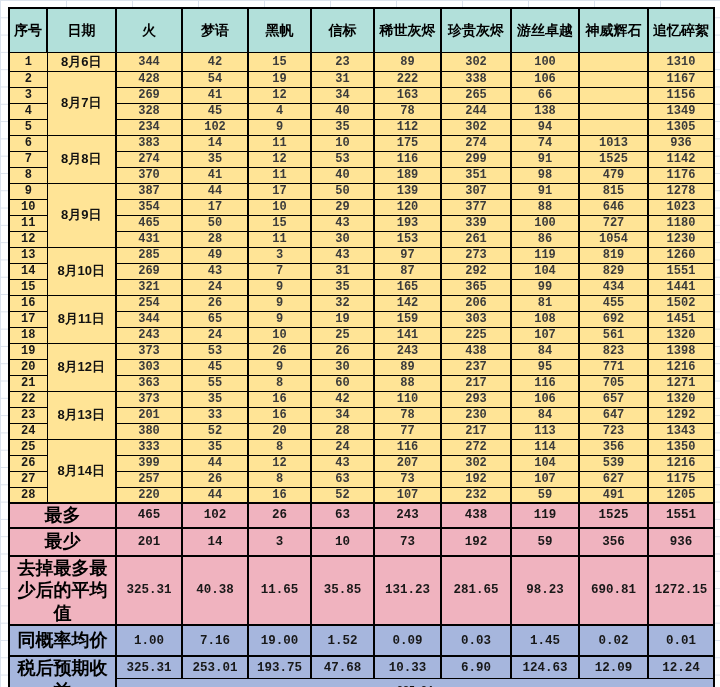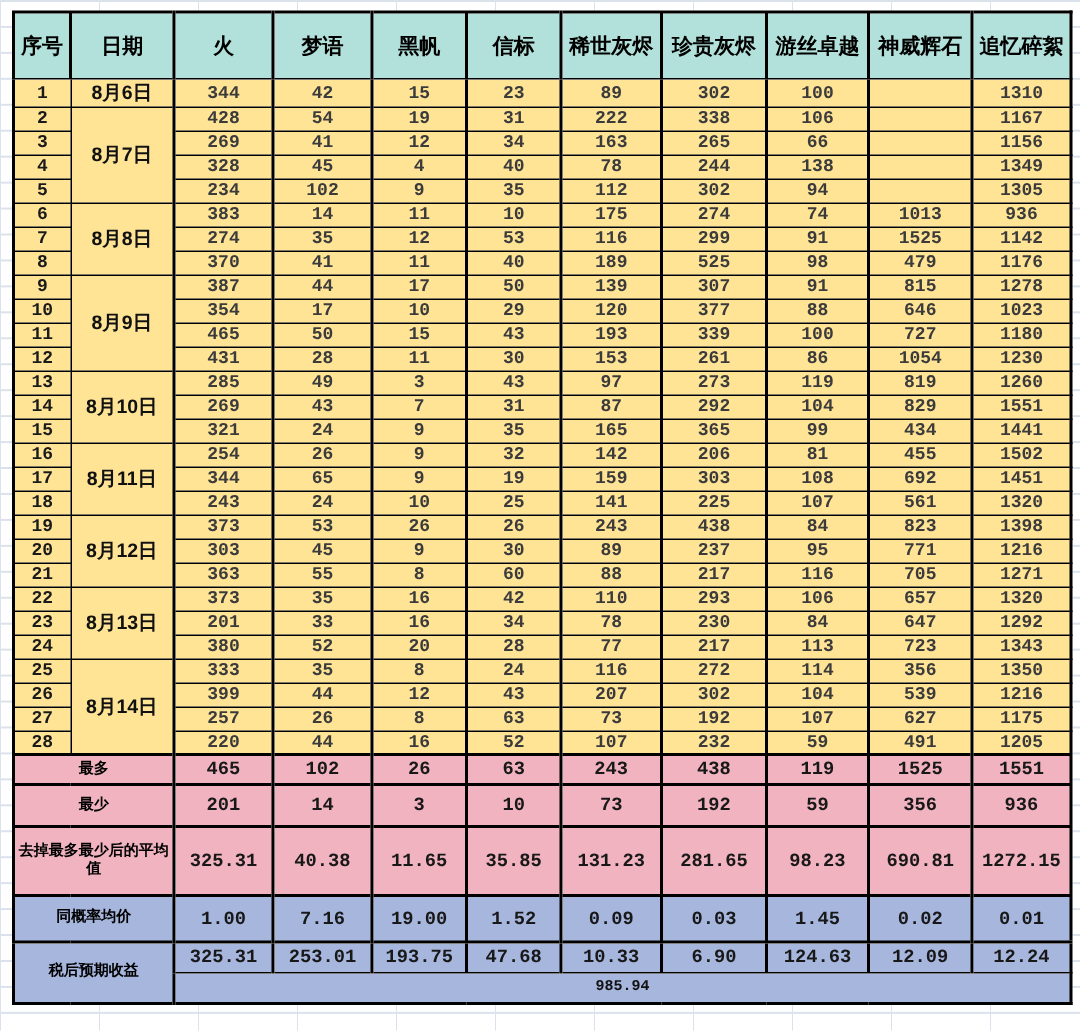--- a/index.html
+++ b/index.html
@@ -30,21 +30,21 @@
     margin-left:16px;
   }
   tbody tr.data-row{height:16px;}
   tbody tr.data-row td{background:var(--c-data);}
   td.idx{font-family:"Liberation Mono","DejaVu Sans Mono",monospace;font-weight:700;font-size:12px;color:#1a1a1a;}
   td.date{border-left-width:1px;font-weight:700;font-size:13px;color:#111;}
   td.val{font-family:"Liberation Mono","DejaVu Sans Mono",monospace;font-weight:700;font-size:12px;color:#3b3b3b;}
   tr.sum td{border-top-width:2px;}
   tr.pink td{background:var(--c-pink);}
   tr.blue td{background:var(--c-blue);}
-  td.sum-label{font-weight:700;font-size:10px;color:#000;white-space:normal;line-height:1.25;}
+  td.sum-label{font-weight:700;font-size:18px;color:#000;white-space:normal;line-height:1.25;}
   tr.pink td.val,tr.blue td.val{color:#181818;font-size:12.5px;}
   tr.r-max{height:20px;}
   tr.r-min{height:28px;}
   tr.r-avg{height:46px;padding-left:34px;}
   tr.r-price{height:31px;}
   tr.r-income{height:20px;}
   tr.r-total{height:21px;}
   tr.r-total td{border-top-width:1px;background:var(--c-blue);
     font-family:"Liberation Mono","DejaVu Sans Mono",monospace;font-weight:700;font-size:10px;color:#111;}
 </style>
@@ -168,21 +168,21 @@
         <td class="val">1525</td>
         <td class="val">1142</td>
       </tr>
       <tr class="data-row">
         <td class="idx">8</td>
         <td class="val">370</td>
         <td class="val">41</td>
         <td class="val">11</td>
         <td class="val">40</td>
         <td class="val">189</td>
-        <td class="val">525</td>
+        <td class="val">351</td>
         <td class="val">98</td>
         <td class="val">479</td>
         <td class="val">1176</td>
       </tr>
       <tr class="data-row">
         <td class="idx">9</td>
         <td class="date" rowspan="4">8月9日</td>
         <td class="val">387</td>
         <td class="val">44</td>
         <td class="val">17</td>

